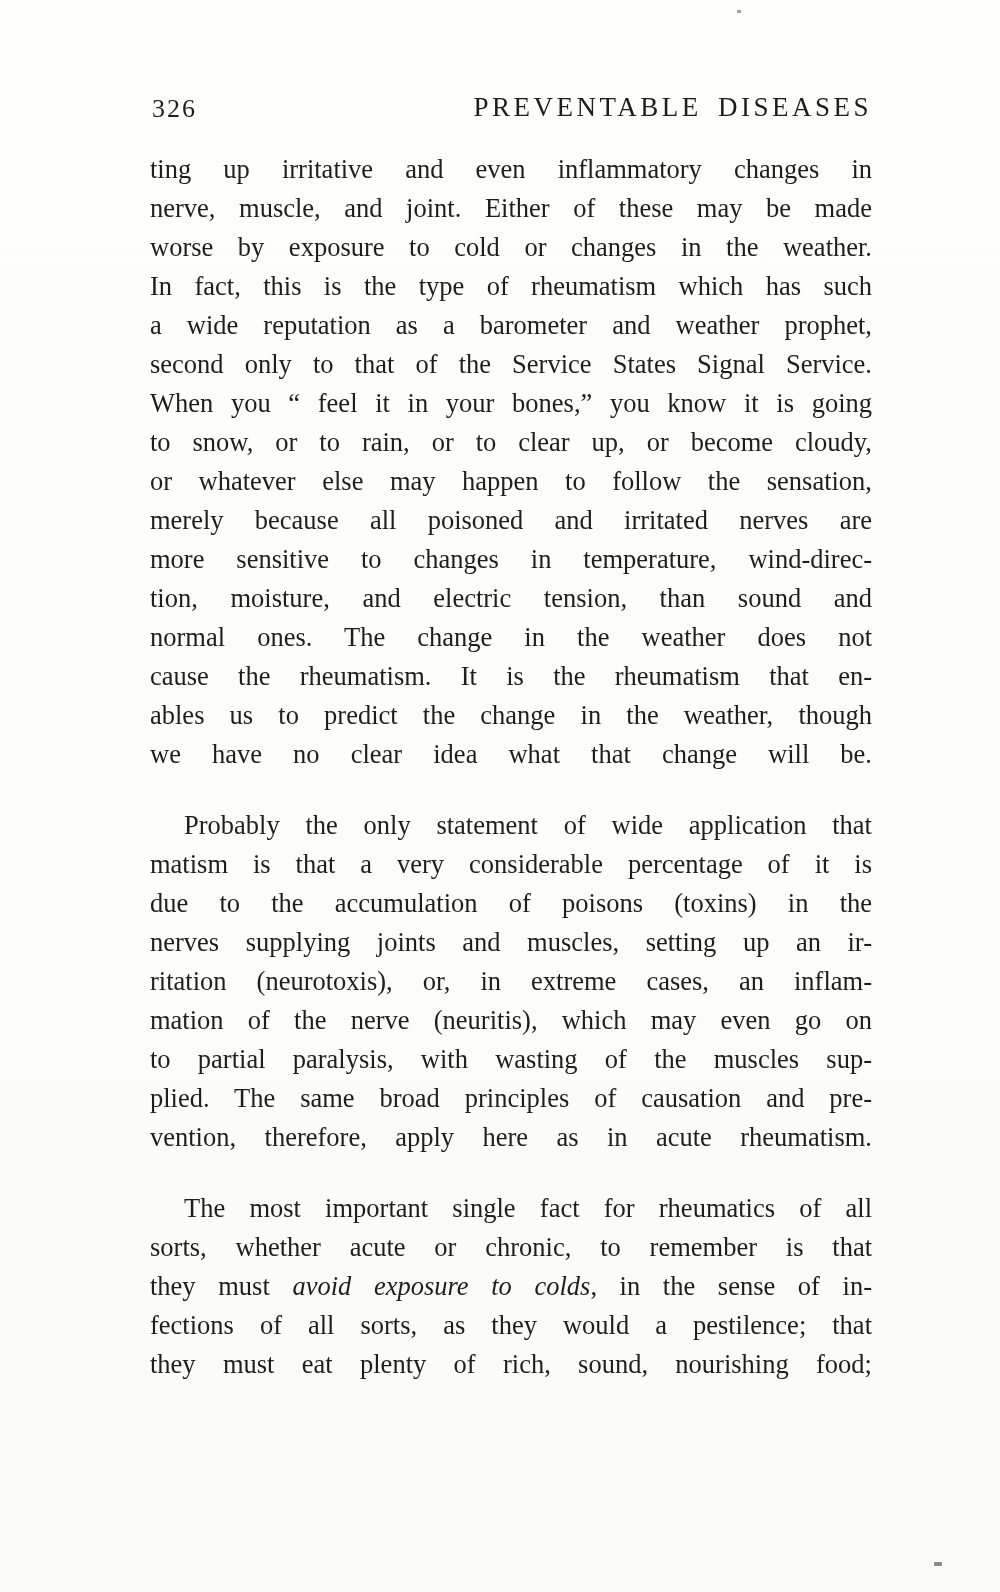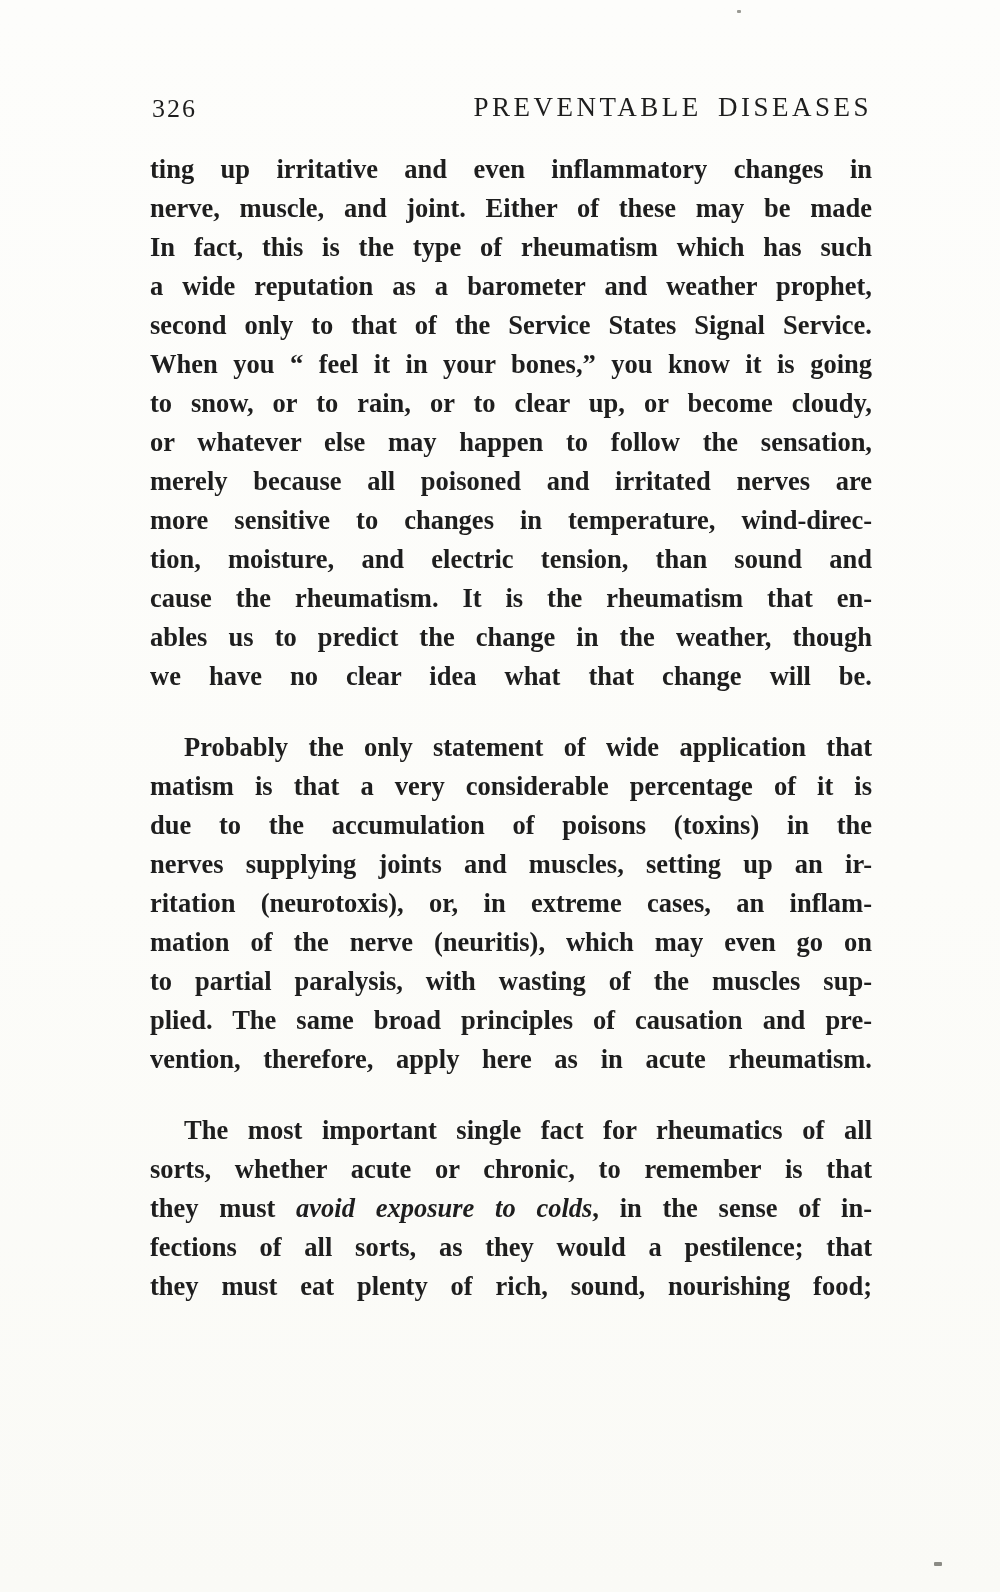--- a/index.html
+++ b/index.html
@@ -38,21 +38,21 @@
     letter-spacing: 3.5px;
     word-spacing: 6px;
   }
 
   .text-block {
     position: absolute;
     left: 150px;
     top: 150px;
     width: 722px;
   }
-  .paragraph { width: 100%; font-weight: bold; }
+  .paragraph { width: 100%; }
   .line {
     font-size: 26.5px;
     line-height: 39px;
     height: 39px;
     text-align: justify;
     text-align-last: justify;
     -moz-text-align-last: justify;
     white-space: nowrap;
   }
   .line span { white-space: normal; }
@@ -74,29 +74,31 @@
 <div class="page">
   <div class="header">
     <span class="pagenum">326</span>
     <span class="running-title">PREVENTABLE DISEASES</span>
   </div>
 
   <div class="text-block">
       <div class="paragraph">
         <div class="line"><span>ting up irritative and even inflammatory changes in</span></div>
         <div class="line"><span>nerve, muscle, and joint. Either of these may be made</span></div>
+        <div class="line"><span>worse by exposure to cold or changes in the weather.</span></div>
         <div class="line"><span>In fact, this is the type of rheumatism which has such</span></div>
         <div class="line"><span>a wide reputation as a barometer and weather prophet,</span></div>
         <div class="line"><span>second only to that of the Service States Signal Service.</span></div>
         <div class="line"><span>When you “ feel it in your bones,” you know it is going</span></div>
         <div class="line"><span>to snow, or to rain, or to clear up, or become cloudy,</span></div>
         <div class="line"><span>or whatever else may happen to follow the sensation,</span></div>
         <div class="line"><span>merely because all poisoned and irritated nerves are</span></div>
         <div class="line"><span>more sensitive to changes in temperature, wind-direc-</span></div>
         <div class="line"><span>tion, moisture, and electric tension, than sound and</span></div>
+        <div class="line"><span>normal ones. The change in the weather does not</span></div>
         <div class="line"><span>cause the rheumatism. It is the rheumatism that en-</span></div>
         <div class="line"><span>ables us to predict the change in the weather, though</span></div>
         <div class="line"><span>we have no clear idea what that change will be.</span></div>
       </div>
       <div class="paragraph">
         <div class="line first"><span>Probably the only statement of wide application that</span></div>
         <div class="line"><span>matism is that a very considerable percentage of it is</span></div>
         <div class="line"><span>due to the accumulation of poisons (toxins) in the</span></div>
         <div class="line"><span>nerves supplying joints and muscles, setting up an ir-</span></div>
         <div class="line"><span>ritation (neurotoxis), or, in extreme cases, an inflam-</span></div>

